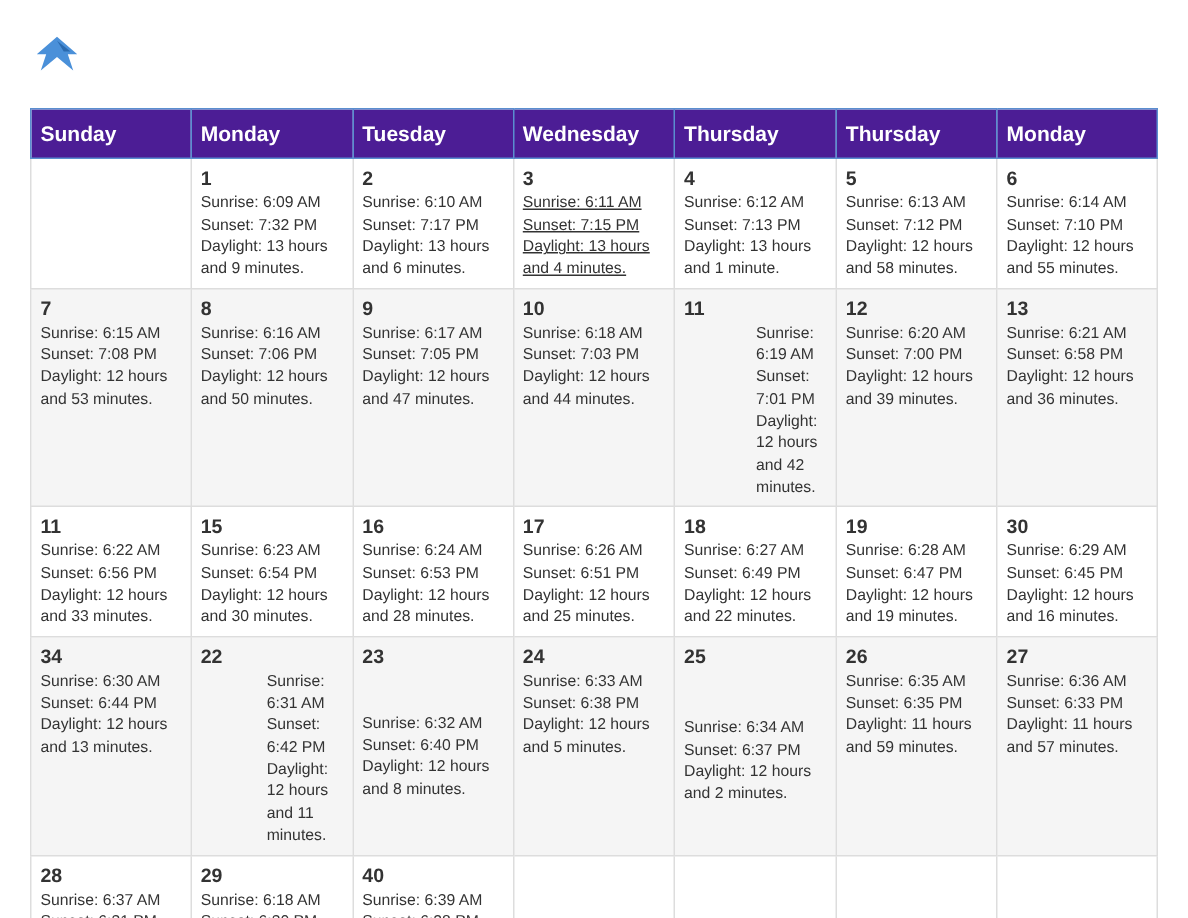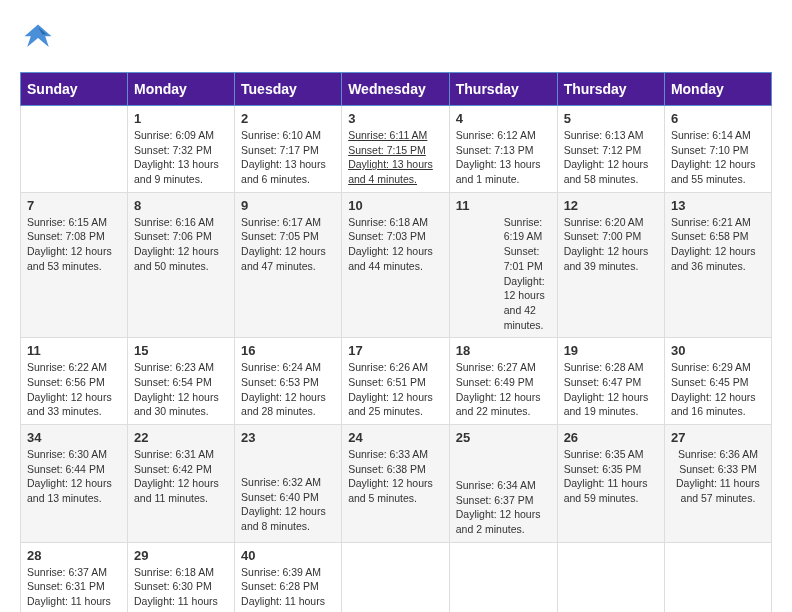--- a/index.html
+++ b/index.html
@@ -277,21 +277,21 @@
       <tr>
         <td>
           <span class="day-num">34</span>
           <div class="day-info" style="white-space: pre-line;">Sunrise: 6:30 AM
 Sunset: 6:44 PM
 Daylight: 12 hours
 and 13 minutes.</div>
         </td>
         <td>
           <span class="day-num">22</span>
-          <div class="day-info" style="white-space: pre-line;">Sunrise: 6:31 AM
+          <div class="day-info" style="white-space: pre-line; margin-left: 44px;">Sunrise: 6:31 AM
 Sunset: 6:42 PM
 Daylight: 12 hours
 and 11 minutes.</div>
         </td>
         <td>
           <span class="day-num">23</span>
           <div class="day-info" style="white-space: pre-line; margin-top: 30px;">Sunrise: 6:32 AM
 Sunset: 6:40 PM
 Daylight: 12 hours
 and 8 minutes.</div>
@@ -312,21 +312,21 @@
         </td>
         <td>
           <span class="day-num">26</span>
           <div class="day-info" style="white-space: pre-line;">Sunrise: 6:35 AM
 Sunset: 6:35 PM
 Daylight: 11 hours
 and 59 minutes.</div>
         </td>
         <td>
           <span class="day-num">27</span>
-          <div class="day-info" style="white-space: pre-line; text-align: center;">Sunrise: 6:36 AM
+          <div class="day-info" style="white-space: pre-line;">Sunrise: 6:36 AM
 Sunset: 6:33 PM
 Daylight: 11 hours
 and 57 minutes.</div>
         </td>
       </tr>
       <tr>
         <td>
           <span class="day-num">28</span>
           <div class="day-info" style="white-space: pre-line;">Sunrise: 6:37 AM
 Sunset: 6:31 PM

